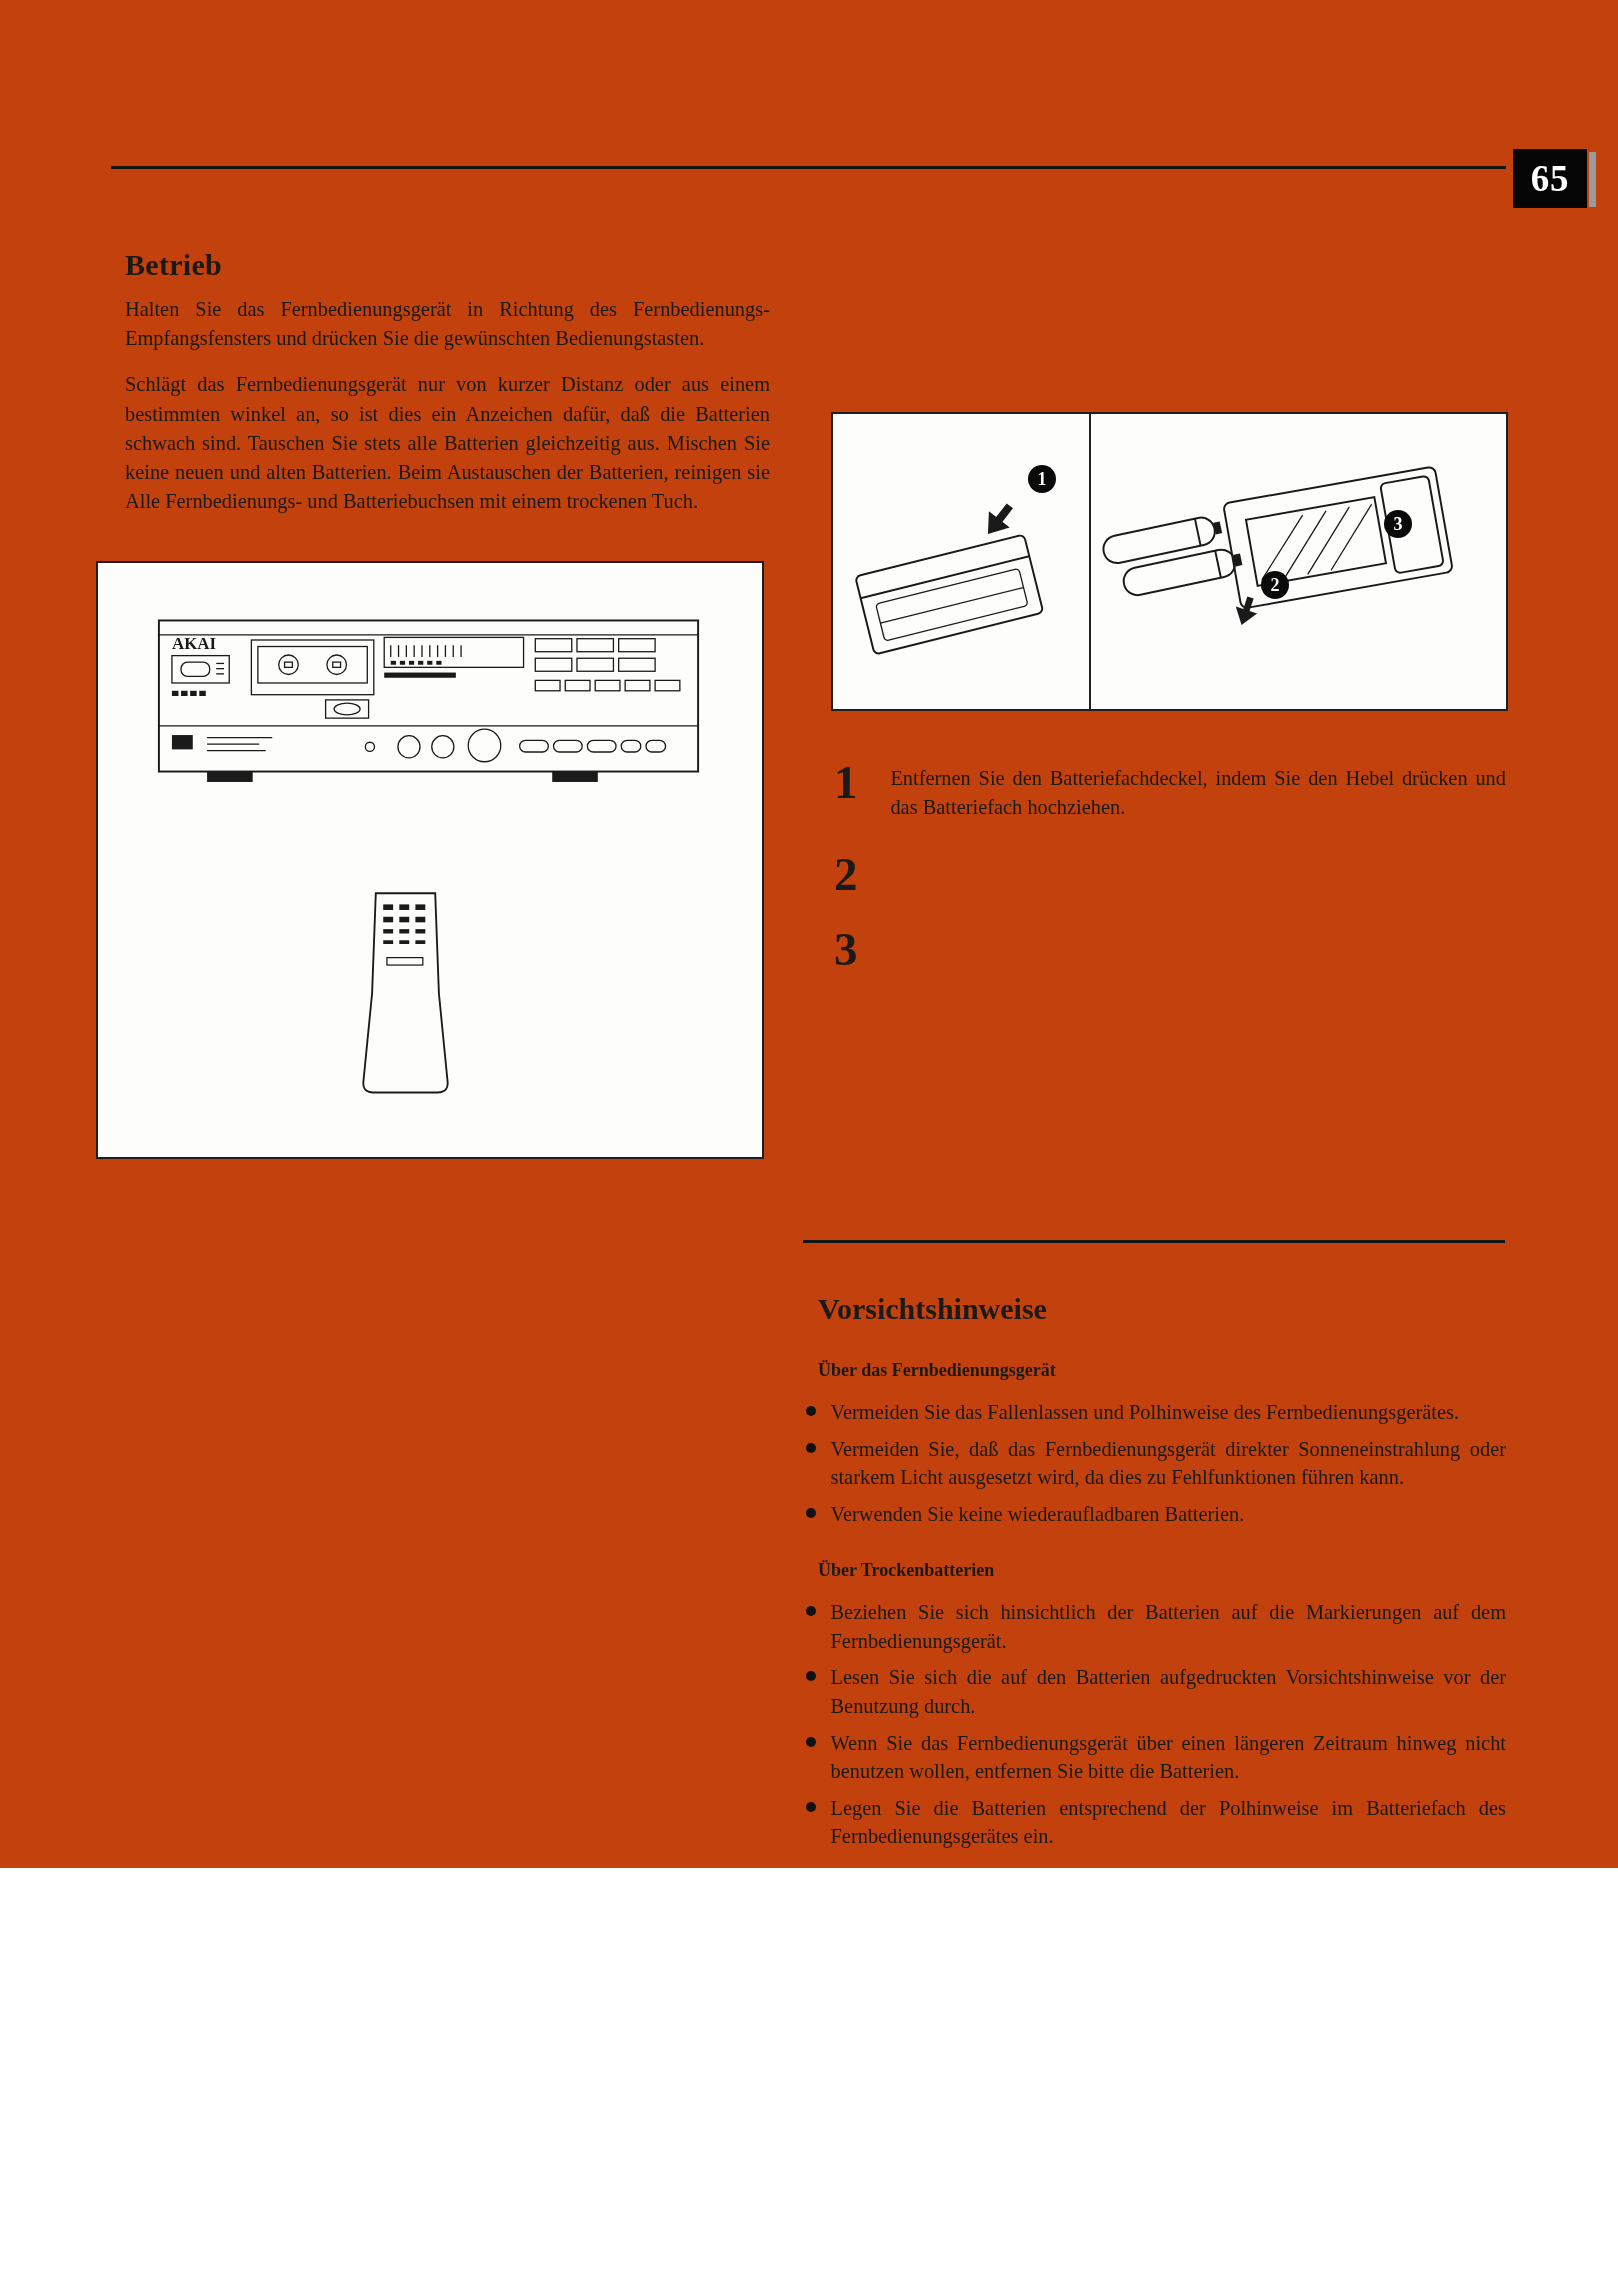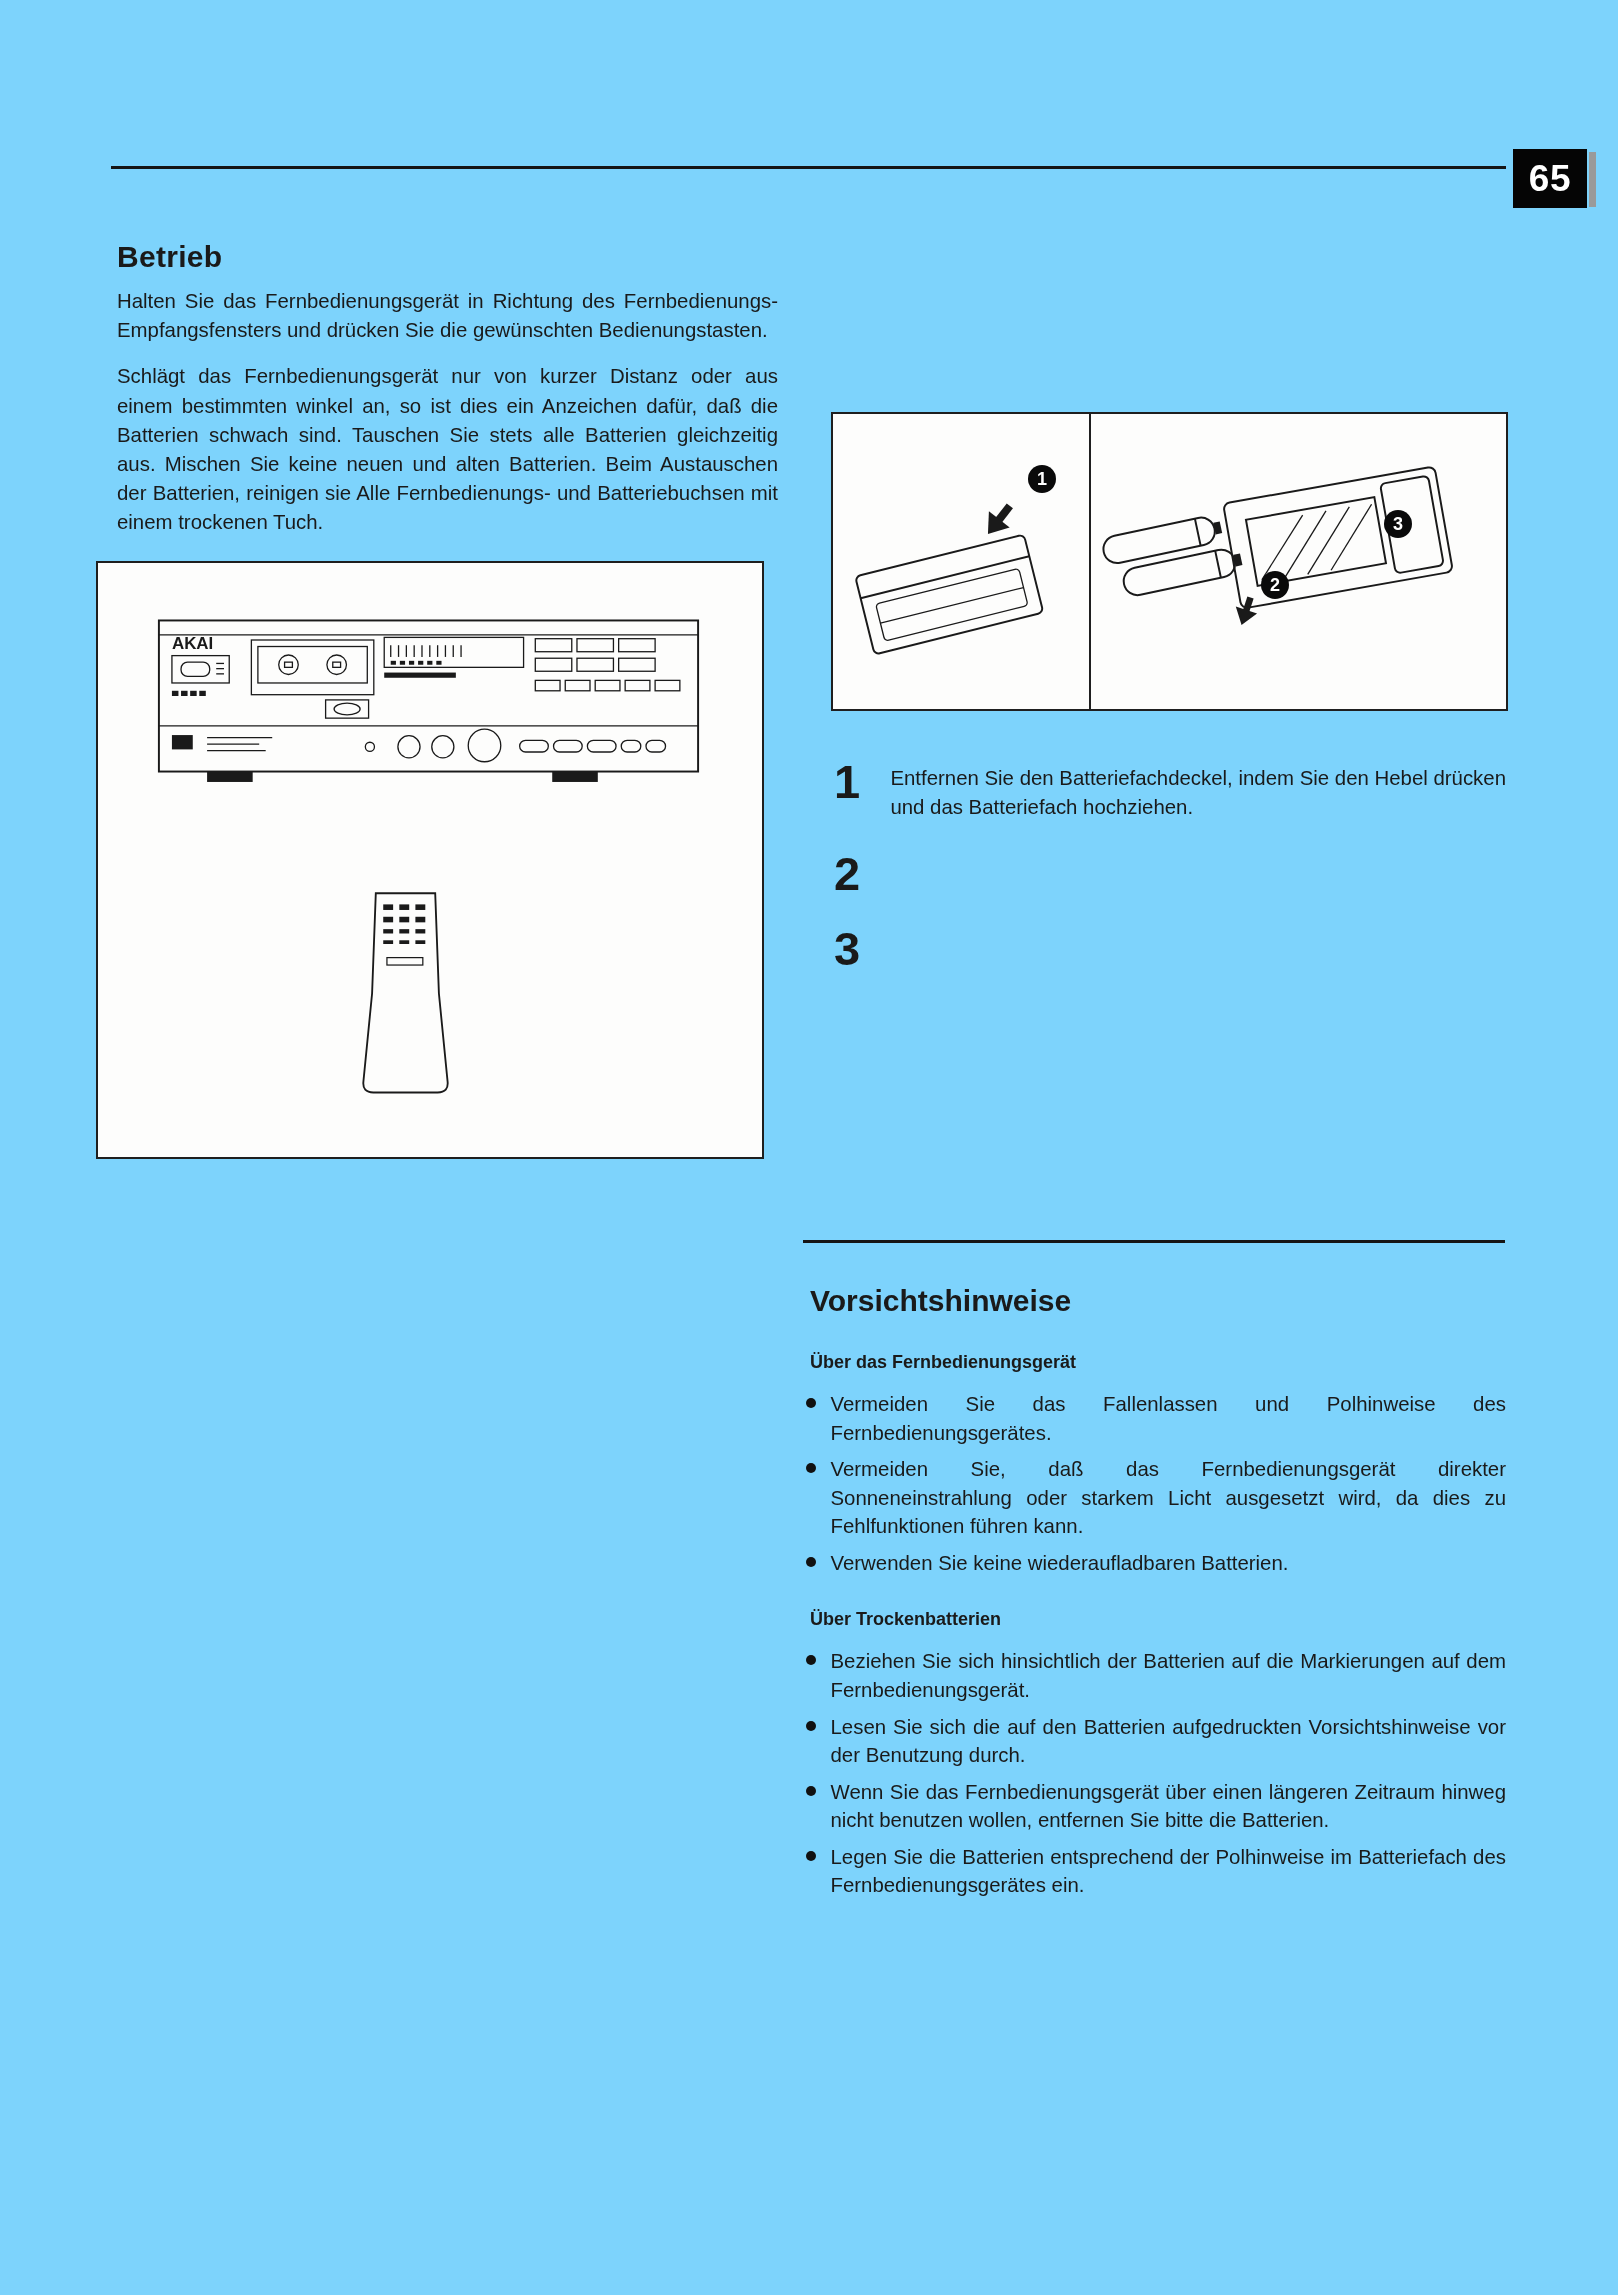--- a/index.html
+++ b/index.html
@@ -1,32 +1,32 @@
 <!DOCTYPE html>
 <html style="font-size:10.5px"><head>
 <meta charset="utf-8">
 <style>
   html,body{margin:0;padding:0;background:#ffffff;}
   .page{
     position:relative;
-    width:1619px;height:2295px;
-    background:#7dd3fc;
+    width:1619px;height:1868px;
+    background:#c2410c;
     color:#1a1a1a;
-    font-family:Liberation Sans, sans-serif;
+    font-family:Liberation Serif, serif;
     overflow:hidden;
   }
   .rule-top{position:absolute;left:111px;top:166px;width:1395px;height:3.3px;background:#151515;}
   .pageno{
     position:absolute;left:1513px;top:149px;width:74px;height:59px;
     background:#050505;color:#ffffff;font-size:37px;font-weight:bold;
     display:flex;align-items:center;justify-content:center;letter-spacing:0.7px;
   }
   .page-edge-mark{position:absolute;left:1589px;top:152px;width:6.6px;height:55px;background:#9a9a9a;}
 
-  h2,h3,p{margin:4px;padding:0;}
+  h2,h3,p{margin:12px;padding:0;}
   .h-main{font-size:30px;font-weight:bold;letter-spacing:0.3px;}
   .para{font-size:20.4px;line-height:1.43;text-align:justify;}
 
   .col-left{position:absolute;left:113px;top:236px;width:669px;}
   .col-left .h-main{margin-bottom:13px;}
   .col-left .para + .para{margin-top:17px;}
 
   .col-right-head{position:absolute;left:834px;top:241px;width:669px;}
   .col-right-head .h-main{margin-bottom:14.5px;}
 

